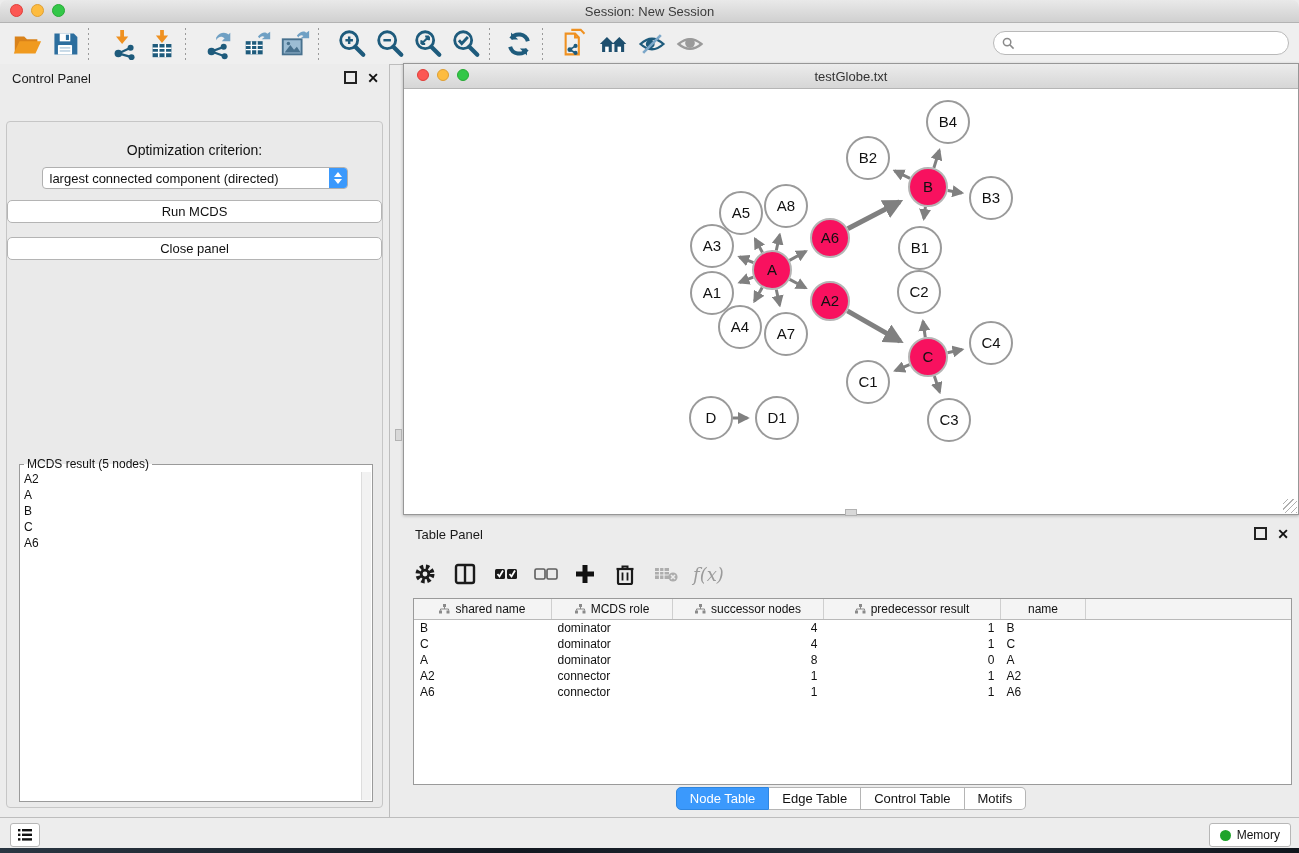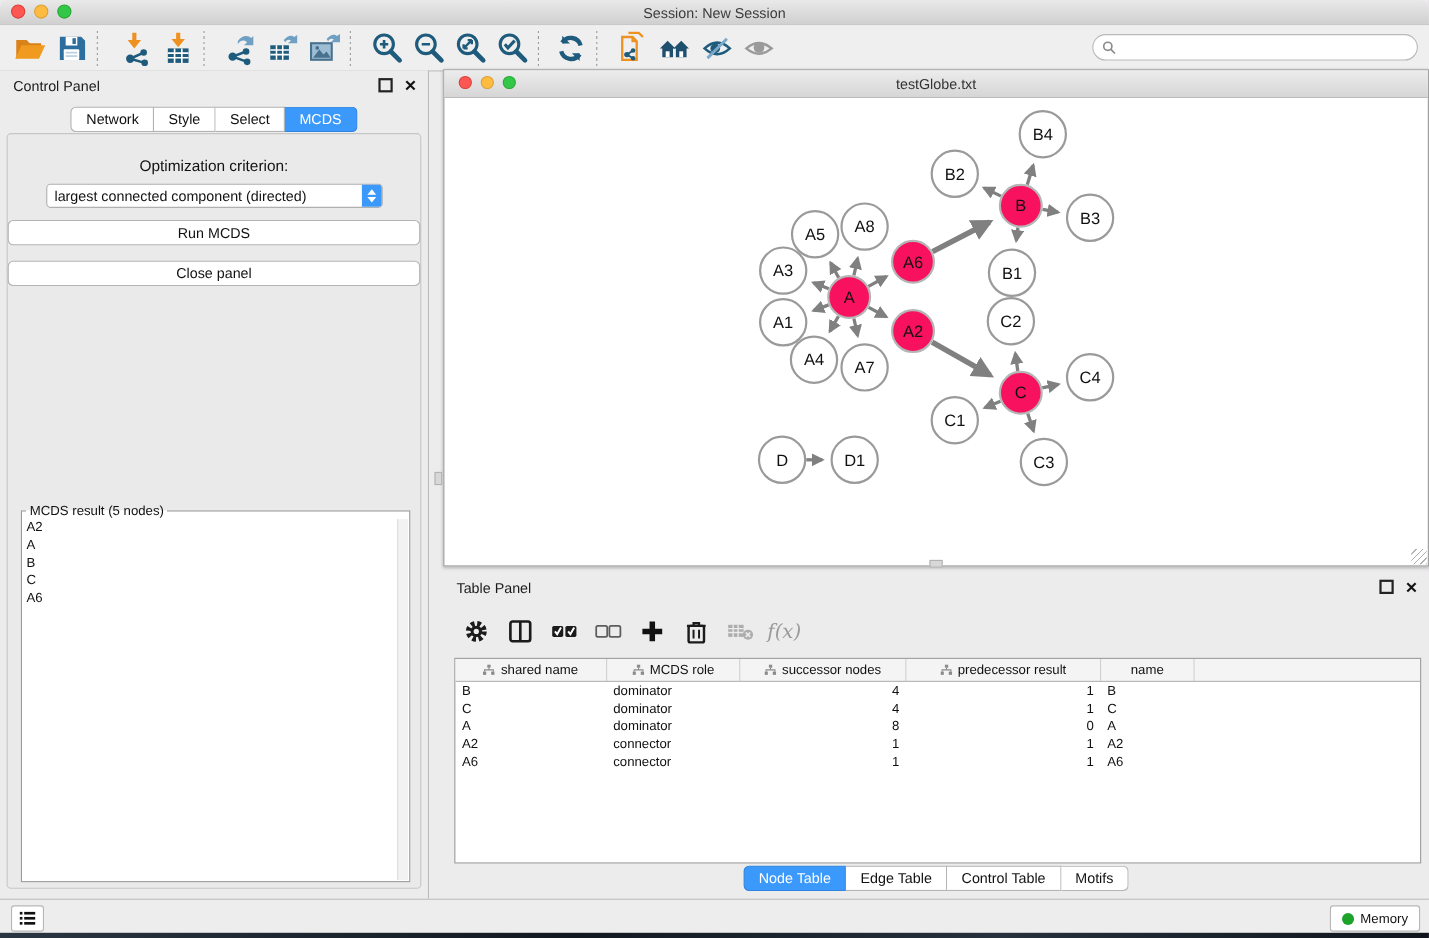--- a/index.html
+++ b/index.html
@@ -69,21 +69,21 @@
   .netbar .light{width:12px;height:12px;}
   .nettitle{position:absolute;left:0;top:5px;width:100%;text-align:center;font-size:13px;color:#333;}
   .netcanvas{position:absolute;left:0;top:25px;width:894px;height:425px;}
   .grip{position:absolute;right:1px;bottom:1px;width:14px;height:14px;
     background:repeating-linear-gradient(135deg,transparent 0 3px,#b0b0b0 3px 4px);}
   .divider-h{position:absolute;left:845px;top:509px;width:12px;height:7px;background:#d8d8d8;border:1px solid #b2b2b2;box-sizing:border-box;}
   .divider-v{position:absolute;left:395px;top:429px;width:7px;height:12px;background:#d8d8d8;border:1px solid #b2b2b2;box-sizing:border-box;}
   
   .tpanel{position:absolute;left:403px;top:520px;width:896px;height:296px;background:#ececec;}
   .tptoolbar{position:absolute;left:10px;top:33px;width:876px;height:42px;display:flex;align-items:center;gap:0;}
-  .tpbtn{width:40px;height:36px;display:flex;align-items:center;justify-content:center;}
+  .tpbtn{width:40px;height:36px;display:flex;align-items:center;}
   .fx{font-family:"DejaVu Serif",serif;font-style:italic;font-size:18px;color:#9b9b9b;}
   .dtable{position:absolute;left:10px;top:78px;width:879px;height:187px;background:#fff;border:1px solid #9a9a9a;
     box-sizing:border-box;overflow:hidden;}
   table.grid{border-collapse:collapse;width:100%;table-layout:fixed;}
   table.grid th{height:20px;background:#f4f4f4;border-bottom:1px solid #b9b9b9;border-right:1px solid #cfcfcf;
     font-weight:normal;font-size:12px;color:#111;padding:0;}
   table.grid th.filler{border-right:none;}
   table.grid .thbox{display:flex;align-items:center;justify-content:center;gap:5px;}
   table.grid td{height:16px;font-size:12px;color:#111;padding:0 6px;white-space:nowrap;overflow:hidden;}
   td.num{text-align:right;padding-right:8px;}
@@ -262,26 +262,20 @@
   </div>
 
   <div class="cpanel">
     <div class="panelhead">
       <span class="ptitle">Control Panel</span>
       <span class="winbtns">
         <span class="floaticon"></span>
         <span class="closeicon">✕</span>
       </span>
     </div>
-    <div class="ctabs">
-        <div class="ctab">Network</div>
-        <div class="ctab">Style</div>
-        <div class="ctab">Select</div>
-        <div class="ctab sel">MCDS</div>
-      </div>
     <div class="cbody">
       <div class="optlabel">Optimization criterion:</div>
       <div class="dropdown">
         <span class="dval">largest connected component (directed)</span>
         <span class="stepper">
             <span class="up"></span>
             <span class="dn"></span>
           </span>
       </div>
       <div class="btnrow">

